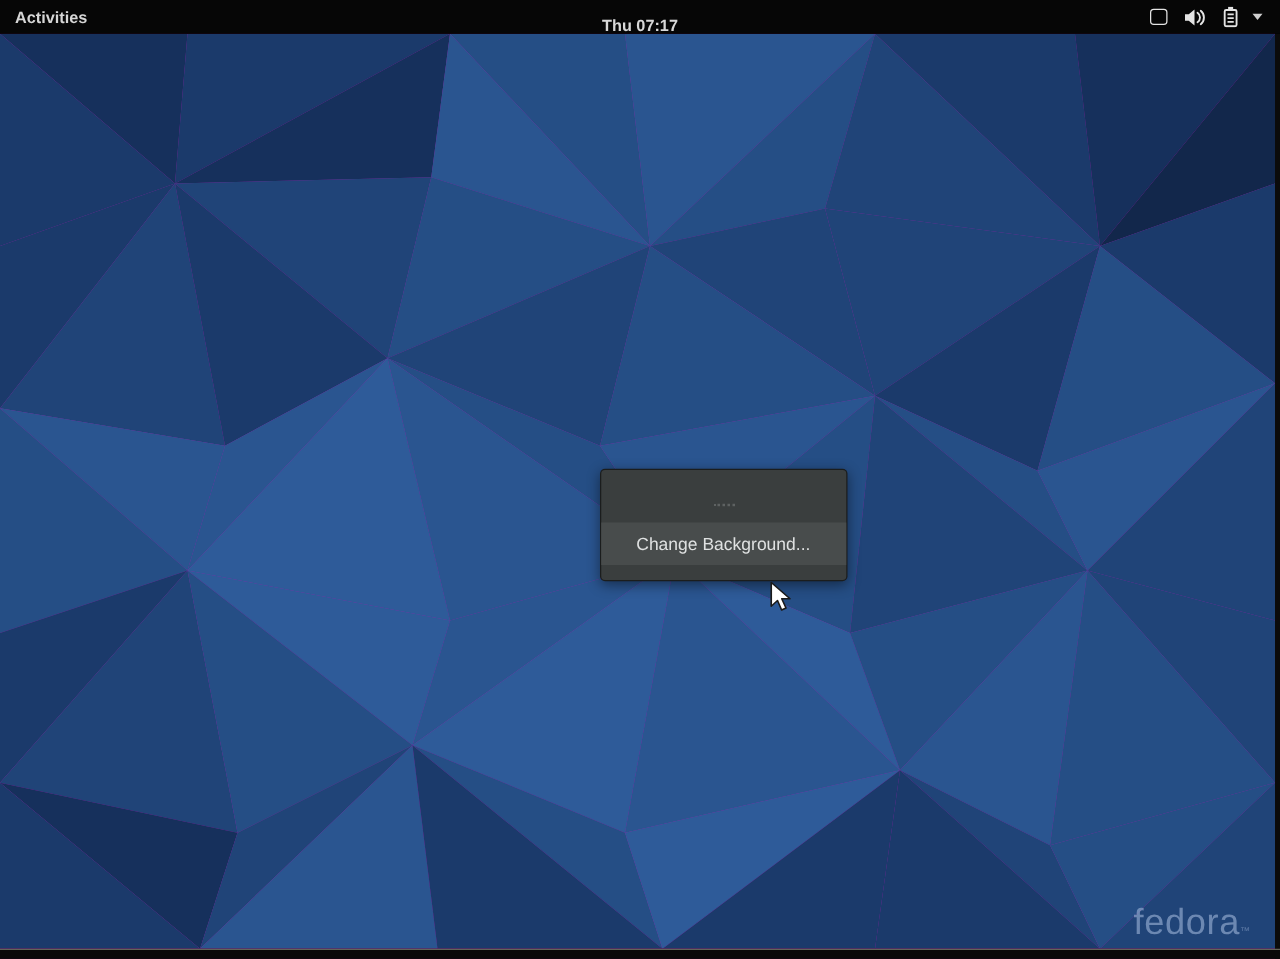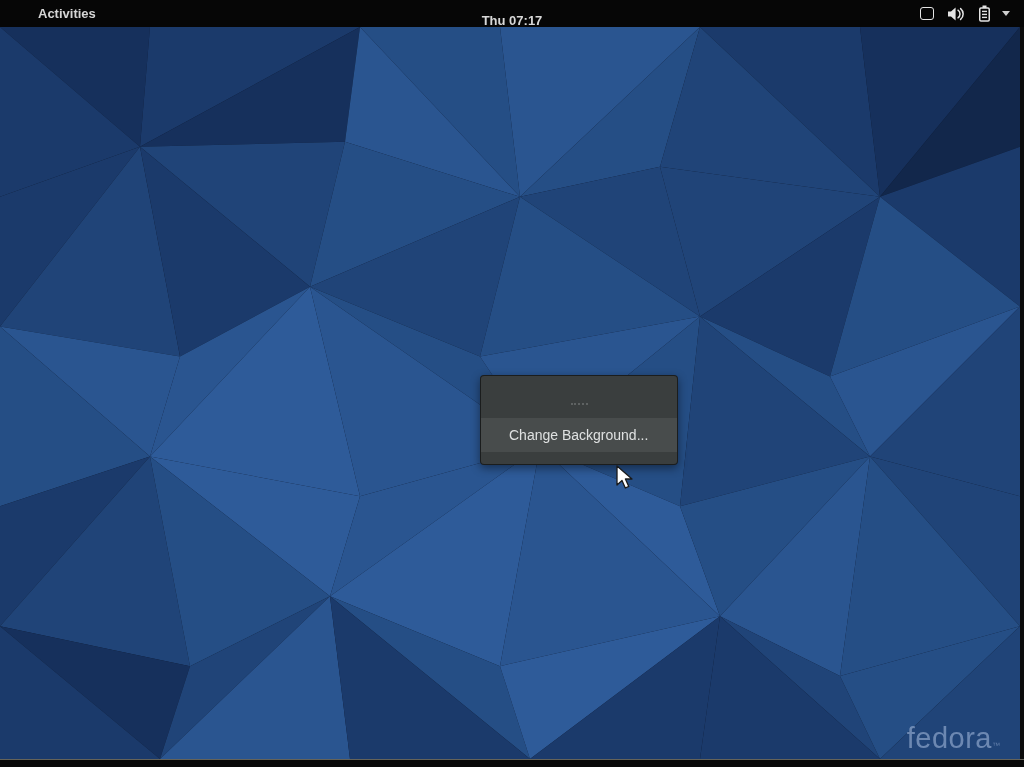--- a/index.html
+++ b/index.html
@@ -16,21 +16,20 @@
     position:absolute;top:0;left:0;width:1024px;height:27px;
     background:#060606;
     display:flex;align-items:center;
     color:#dcdcdc;
     z-index:30;
   }
   .activities{
     font-size:13px;font-weight:bold;color:#d6d6d6;
     padding:0 12px;height:27px;line-height:27px;
     cursor:default;
-    margin-left:26px;
   }
   .clock{
     position:absolute;left:50%;transform:translateX(-50%);
     font-size:13px;font-weight:bold;color:#d8d8d8;
     height:14px;line-height:27px;
   }
   .status{
     margin-left:auto;
     display:flex;align-items:center;gap:13px;
     padding-right:14px;height:27px;
@@ -43,21 +42,21 @@
   .chevron-down{
     width:0;height:0;
     border-left:4px solid transparent;
     border-right:4px solid transparent;
     border-top:5px solid #cfcfcf;
     margin-left:-2px;
   }
   
   .wallpaper{
     position:absolute;top:27px;left:0;width:1020px;height:732px;
-    background:#0f172a;overflow:hidden;
+    background:#a21caf;overflow:hidden;
   }
   .wallpaper svg{display:block;width:100%;height:100%;}
   .brand{
     position:absolute;right:20px;bottom:4px;
     font-size:29px;letter-spacing:0.5px;
     color:rgba(160,182,216,0.60);
     user-select:none;
   }
   .brand .tm{font-size:8px;opacity:0.8;letter-spacing:0;}
   

